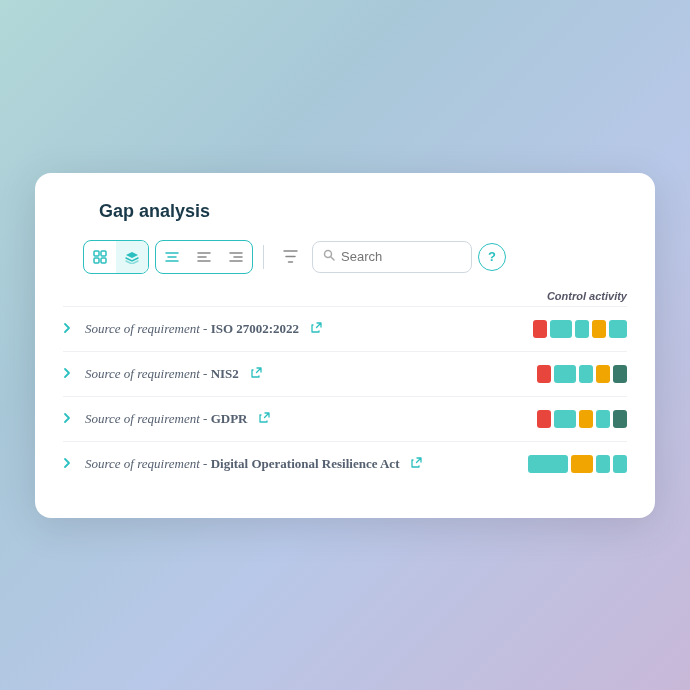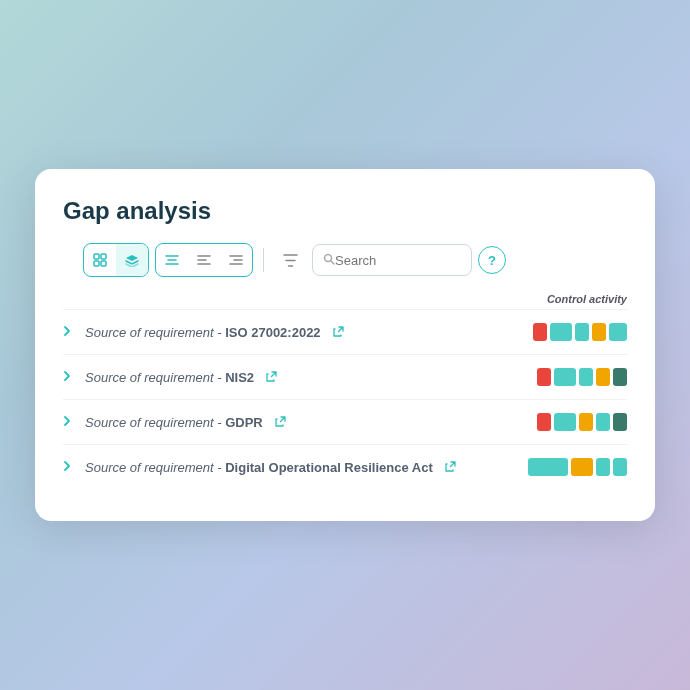--- a/index.html
+++ b/index.html
@@ -17,24 +17,25 @@
 
     .card {
       background: #ffffff;
       border-radius: 16px;
       box-shadow: 0 8px 40px rgba(0,0,0,0.12);
       width: 620px;
       padding: 28px 28px 32px 28px;
     }
 
     .card-title {
-      font-size: 24px;
+      font-size: 18px;
       font-weight: 700;
       color: #1a3a4a;
       margin-bottom: 18px;
+      margin-left: 36px;
     }
 
     .toolbar {
       display: flex;
       align-items: center;
       gap: 6px;
       margin-bottom: 16px;
       padding-left: 20px;
     }
 
@@ -93,20 +94,21 @@
     }
 
     .search-box {
       display: flex;
       align-items: center;
       border: 1.5px solid #d0d8e0;
       border-radius: 8px;
       padding: 0 10px;
       height: 32px;
       width: 160px;
+      gap: 6px;
     }
 
     .search-box input {
       border: none;
       outline: none;
       font-size: 13px;
       color: #888;
       background: transparent;
       width: 100%;
     }
@@ -166,20 +168,21 @@
     .chevron {
       color: #2bbfbf;
       font-size: 11px;
       width: 14px;
     }
 
     .row-text {
       font-size: 13px;
       color: #556070;
       font-style: italic;
+      font-family: Liberation Serif, serif;
     }
 
     .row-text strong {
       font-weight: 700;
       font-style: normal;
     }
 
     .link-icon {
       color: #2bbfbf;
       font-size: 11px;

